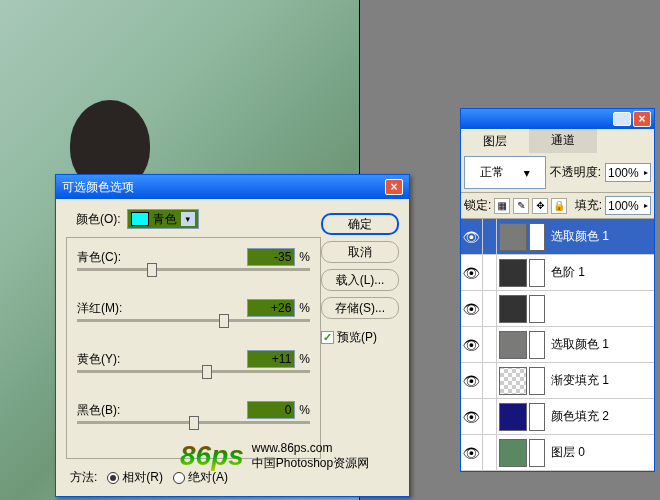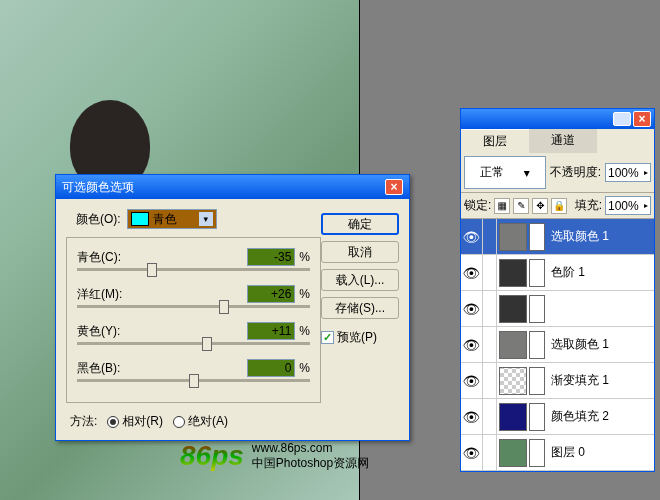--- a/index.html
+++ b/index.html
@@ -8,34 +8,34 @@
 .canvas::before{content:'';position:absolute;top:100px;left:70px;width:80px;height:90px;background:#2a2522;border-radius:50% 50% 45% 45%}
 .canvas::after{content:'';position:absolute;top:175px;left:60px;width:100px;height:80px;background:#f5f5f0;border-radius:40% 40% 10% 10%}
 .dialog{position:absolute;left:55px;top:174px;width:355px;background:#ece9d8;border:1px solid #0054e3;box-shadow:2px 2px 4px rgba(0,0,0,.4)}
 .dlg-title{background:linear-gradient(#3a90ff,#0054e3);color:#fff;padding:4px 6px;display:flex;justify-content:space-between;align-items:center;height:24px}
 .dlg-title span{font-weight:normal}
 .close-x{background:#e8553a;color:#fff;width:18px;height:16px;display:flex;align-items:center;justify-content:center;border:1px solid #fff;border-radius:2px;font-weight:bold;cursor:pointer}
 .dlg-body{padding:10px;display:flex;}
 .dlg-left{flex:1}
 .color-row{display:flex;align-items:center;gap:6px;margin-bottom:8px;padding-left:10px}
 .color-swatch{width:18px;height:14px;background:#00ffff;border:1px solid #000}
-.color-dd{width:90px;height:20px;border:1px solid #7f9db9;background:#a16207;display:flex;align-items:center;padding:0 3px;justify-content:space-between}
+.color-dd{width:72px;height:20px;border:1px solid #7f9db9;background:#4d7c0f;display:flex;align-items:center;padding:0 3px;justify-content:space-between}
 .dd-arr{width:14px;height:14px;background:#c8d8ee;display:flex;align-items:center;justify-content:center;font-size:9px}
 .fieldset{border:1px solid #aca899;padding:10px 10px 6px;margin-bottom:10px}
-.slider-row{margin-bottom:14px}
+.slider-row{margin-bottom:28px}
 .slider-top{display:flex;justify-content:space-between;align-items:center;margin-bottom:2px}
 .slider-input{width:48px;height:18px;border:1px solid #7f9db9;text-align:right;padding:0 3px;background:#4d7c0f}
 .slider-track{height:3px;background:#aca899;position:relative;margin:2px 0}
 .slider-thumb{position:absolute;top:-5px;width:10px;height:14px;background:#ece9d8;border:1px solid #666;transform:translateX(-50%)}
 .method-row{display:flex;align-items:center;gap:10px;padding-left:4px}
 .radio{display:flex;align-items:center;gap:3px}
 .r-circ{width:12px;height:12px;border:1px solid #333;border-radius:50%;background:#fff;display:flex;align-items:center;justify-content:center}
 .r-dot{width:6px;height:6px;background:#333;border-radius:50%}
 .dlg-right{width:78px;display:flex;flex-direction:column;gap:6px;padding-top:4px}
-.btn{height:22px;border:1px solid #aca899;background:#ece9d8;border-radius:3px;cursor:pointer;display:flex;align-items:center;justify-content:center}
+.btn{height:22px;border:1px solid #aca899;background:#ece9d8;border-radius:10px;cursor:pointer;display:flex;align-items:center;justify-content:center}
 .btn:first-child{border:2px solid #0054e3}
 .chk-row{display:flex;align-items:center;gap:3px;margin-top:4px}
 .chk{width:13px;height:13px;border:1px solid #7f9db9;background:#fff;display:flex;align-items:center;justify-content:center;color:#22a022;font-weight:bold;font-size:11px}
 .layers{position:absolute;right:5px;top:108px;width:195px;background:#ece9d8;border:1px solid #0054e3}
 .layers-title{background:linear-gradient(#3a90ff,#0054e3);height:20px;display:flex;justify-content:flex-end;align-items:center;padding:0 3px;gap:2px}
 .min-btn{width:18px;height:14px;background:#d6e5ff;border:1px solid #fff;border-radius:2px}
 .panel-tabs{display:flex;background:#ece9d8}
 .tab{padding:3px 22px;background:#d8d4c8}
 .tab.active{background:#ece9d8;border-top:1px solid #fff}
 .panel-row1{display:flex;align-items:center;padding:3px;gap:4px;border-bottom:1px solid #aca899}

